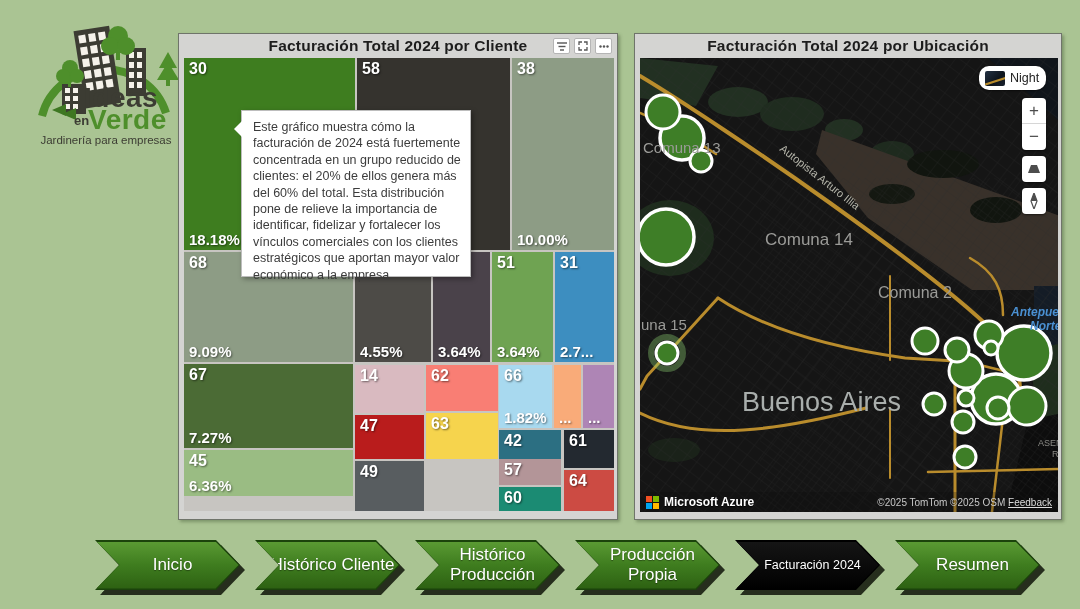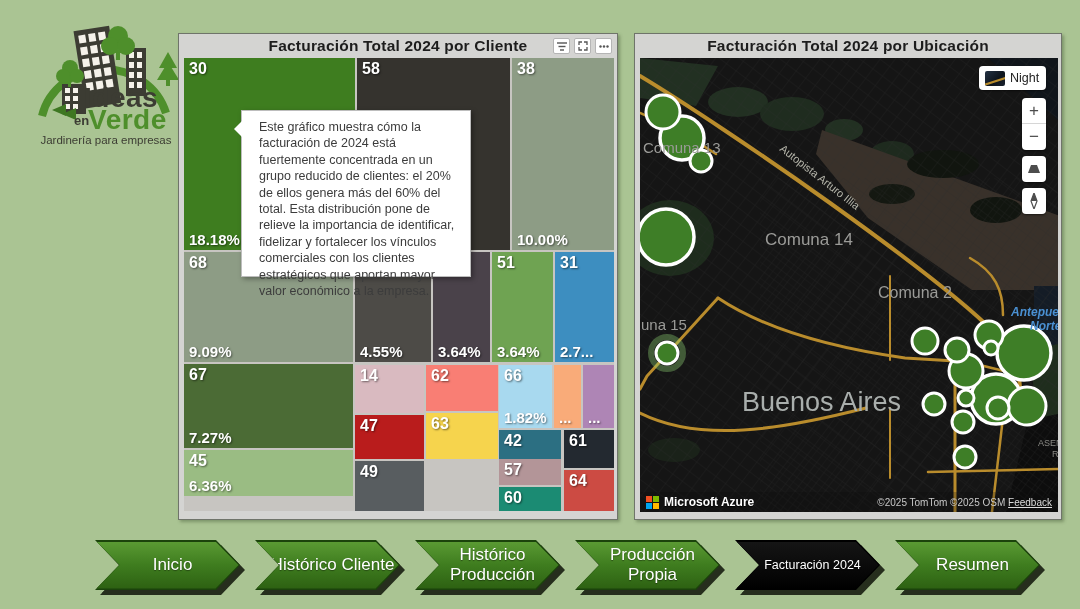--- a/index.html
+++ b/index.html
@@ -28,31 +28,31 @@
   .treemap-content { position:absolute; left:5px; top:24px; width:430px; height:453px;
                      background:#c7c5c1; }
   .tm-cell { position:absolute; overflow:hidden; }
   .tm-num { position:absolute; left:5px; top:2px; font-size:16px; font-weight:bold; color:#fff;
             text-shadow:1px 1px 2px rgba(0,0,0,.5); }
   .tm-pct { position:absolute; left:5px; bottom:2px; font-size:15px; font-weight:bold; color:#fff;
             text-shadow:1px 1px 2px rgba(0,0,0,.5); white-space:nowrap; }
 
   .tooltip { position:absolute; left:62px; top:76px; width:230px; height:167px; background:#fff;
              border:1px solid #bdbdbd; box-shadow:2px 2px 5px rgba(0,0,0,.35); z-index:5;
-             padding:8px 9px 6px 17px; font-size:12.5px; line-height:16.4px; color:#3c3c3c; }
+             padding:8px 9px 6px 11px; font-size:12.5px; line-height:16.4px; color:#3c3c3c; }
   .tooltip .tt-arrow { position:absolute; left:-8px; top:10px; width:0; height:0;
              border-top:8px solid transparent; border-bottom:8px solid transparent;
              border-right:8px solid #fff; }
 
   
   .map-content { position:absolute; left:5px; top:24px; width:418px; height:454px;
                  background:#151515; overflow:hidden; }
   .map-content > svg { position:absolute; inset:0; }
   .night-btn { position:absolute; top:8px; right:12px; width:67px; height:24px; background:#fff;
-               border-radius:4px; display:flex; align-items:center; gap:5px; padding:0 6px;
+               border-radius:10px; display:flex; align-items:center; gap:5px; padding:0 6px;
                box-shadow:0 1px 2px rgba(0,0,0,.5); cursor:pointer; }
   .night-thumb { width:20px; height:15px; border-radius:2px;
                  background:linear-gradient(135deg,#243244 0%,#0e141c 60%,#1a2330 100%);
                  position:relative; overflow:hidden; }
   .night-thumb:after { content:""; position:absolute; left:-2px; top:9px; width:26px; height:2px;
                  background:#b98c2c; transform:rotate(-18deg); }
   .night-label { font-size:12.5px; color:#222; }
   .map-ctrls { position:absolute; top:40px; right:12px; width:24px; }
   .mbtn { width:24px; height:26px; background:#fff; display:flex; align-items:center;
           justify-content:center; font-size:17px; color:#4d4d4d; cursor:pointer;

